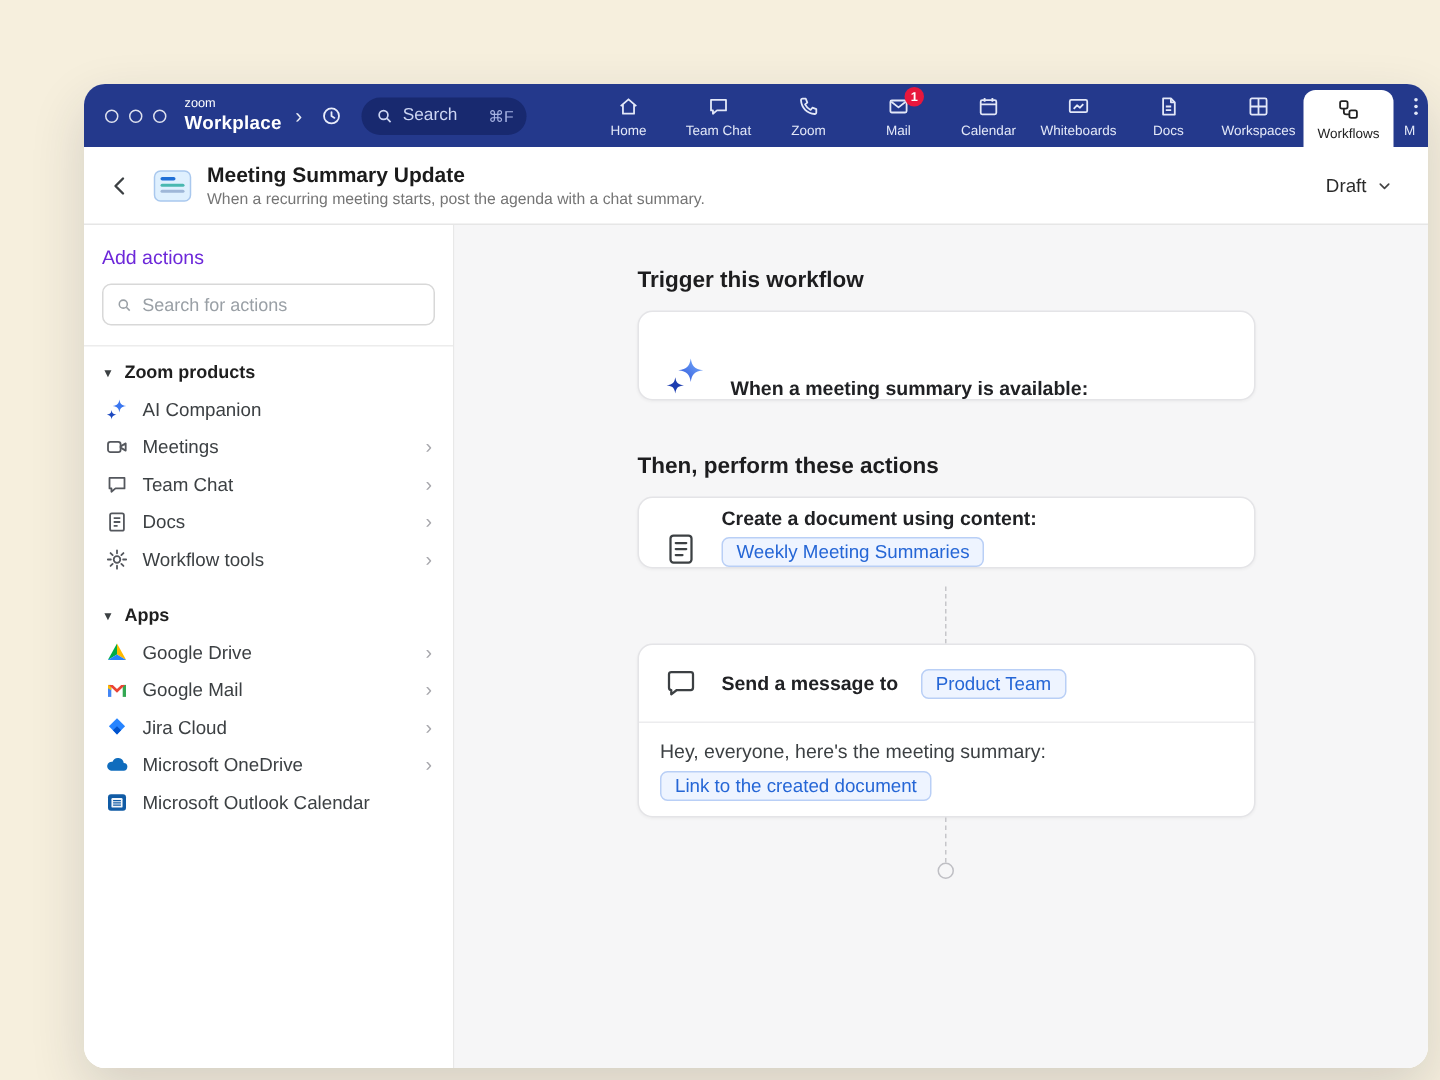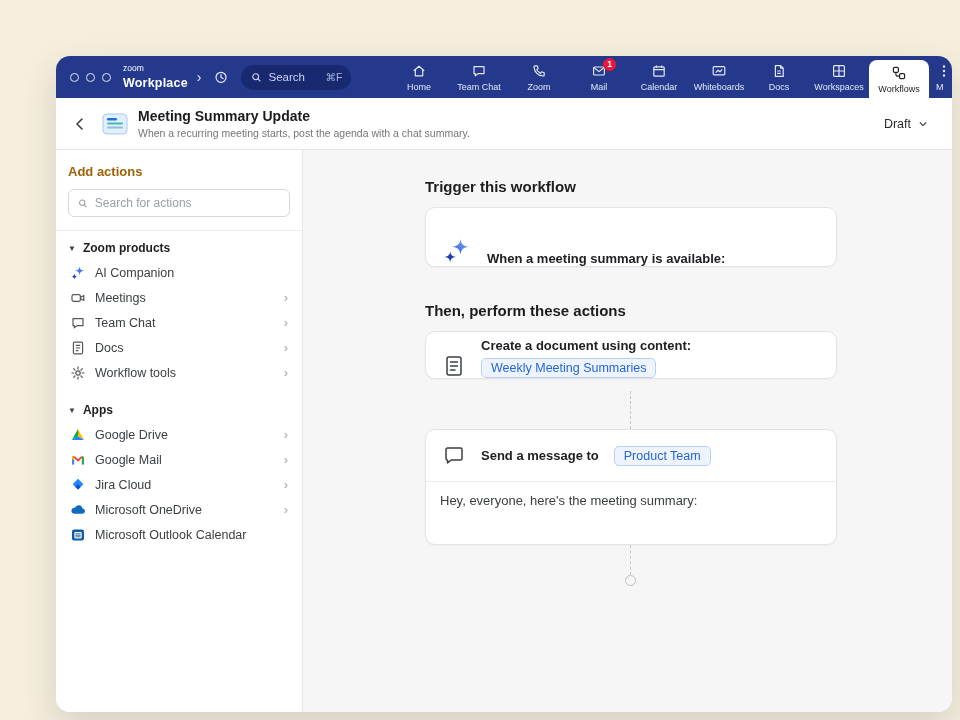--- a/index.html
+++ b/index.html
@@ -31,21 +31,21 @@
   .hdr{height:52px;display:flex;align-items:center;padding:0 24px 0 16px;border-bottom:1px solid #e6e6e6;background:#fff}
   .back{width:24px;display:flex;align-items:center;cursor:pointer}
   .hdr-icon{width:26px;height:26px;margin:0 10px 0 6px}
   .hdr-title{font-size:14px;font-weight:700;color:#1b1b1b}
   .hdr-sub{font-size:10.5px;color:#757575;margin-top:3px}
   .draft{margin-left:auto;display:flex;align-items:center;gap:7px;font-size:12.5px;color:#2b2b2b;cursor:pointer}
 
   
   .bodyrow{display:flex;height:calc(100% - 94px)}
   .sidebar{width:247px;flex:0 0 247px;border-right:1px solid #e8e8e8;padding:14px 12px;background:#fff;overflow:hidden}
-  .sb-title{font-size:13px;font-weight:700;color:#a16207;margin-bottom:10px}
+  .sb-title{font-size:13px;font-weight:400;color:#6d28d9;margin-bottom:10px}
   .sb-search{height:28px;border:1px solid #d8d8d8;border-radius:6px;display:flex;align-items:center;gap:6px;padding:0 8px;background:#fff}
   .sb-search input{border:none;outline:none;font-size:12px;color:#333;width:100%;font-family:inherit;background:transparent}
   .sb-search input::placeholder{color:#9aa0a6}
   .sb-div{height:1px;background:#ececec;margin:13px -12px 4px}
   .sb-sec{display:flex;align-items:center;gap:7px;font-size:12px;font-weight:700;color:#1f1f1f;margin:10px 0 5px;cursor:pointer}
   .sb-sec .tri{font-size:8px;color:#3c4043}
   .sb-sec.second{margin-top:18px}
   .sb-item{height:25px;display:flex;align-items:center;gap:9px;font-size:12.5px;color:#3c4043;cursor:pointer;padding:0 2px}
   .sb-item .chev{margin-left:auto;color:#a8a8ad;font-size:13px;line-height:1}
   .icon16{width:16px;height:16px;flex:0 0 16px;display:flex;align-items:center;justify-content:center}
@@ -381,20 +381,21 @@
           <span>
             <svg width="24" height="24" viewBox="0 0 24 24" fill="none" stroke="#3c4043" stroke-width="1.5" stroke-linejoin="round">
                 <path d="M4 5.5A1.5 1.5 0 0 1 5.5 4h13A1.5 1.5 0 0 1 20 5.5v9a1.5 1.5 0 0 1-1.5 1.5H9.2l-3.7 2.9V16h0A1.5 1.5 0 0 1 4 14.5z"></path>
               </svg>
           </span>
           <span class="card-text">Send a message to</span>
           <span class="pill">Product Team</span>
         </div>
         <div class="act2-body">
           <div class="body-text">Hey, everyone, here's the meeting summary:</div>
+          <span class="pill">Link to the created document</span>
         </div>
       </div>
 
       <div class="dash dash2"></div>
       <div class="endcap"></div>
     </div>
   </div>
 </div>
 
 </body></html>

